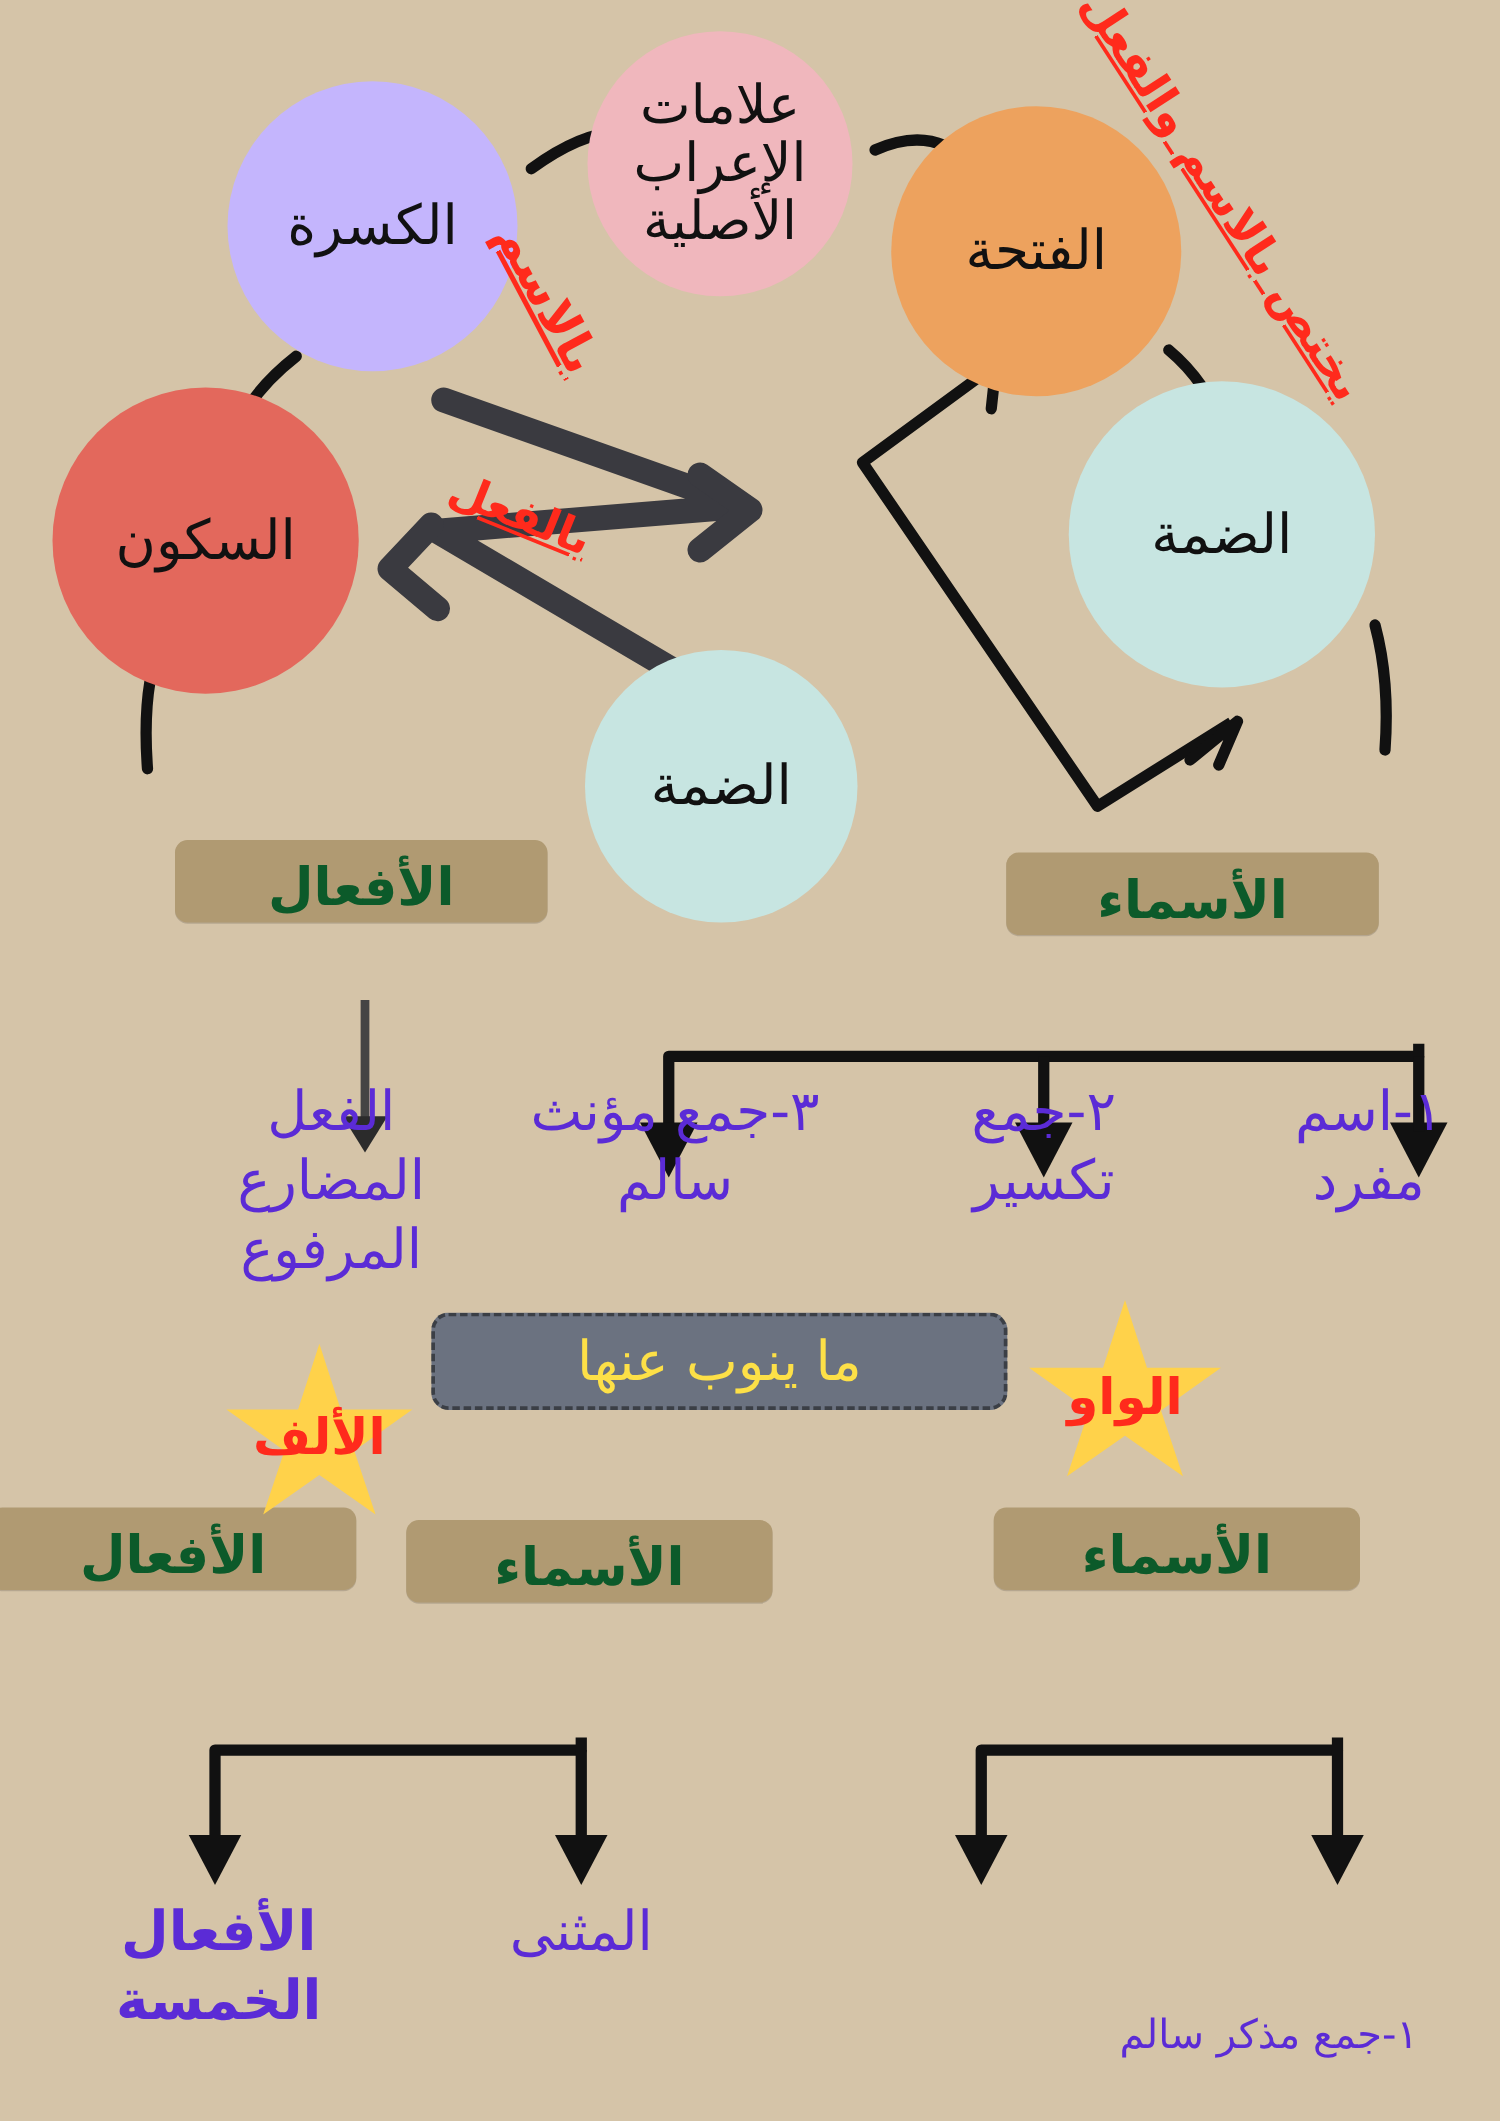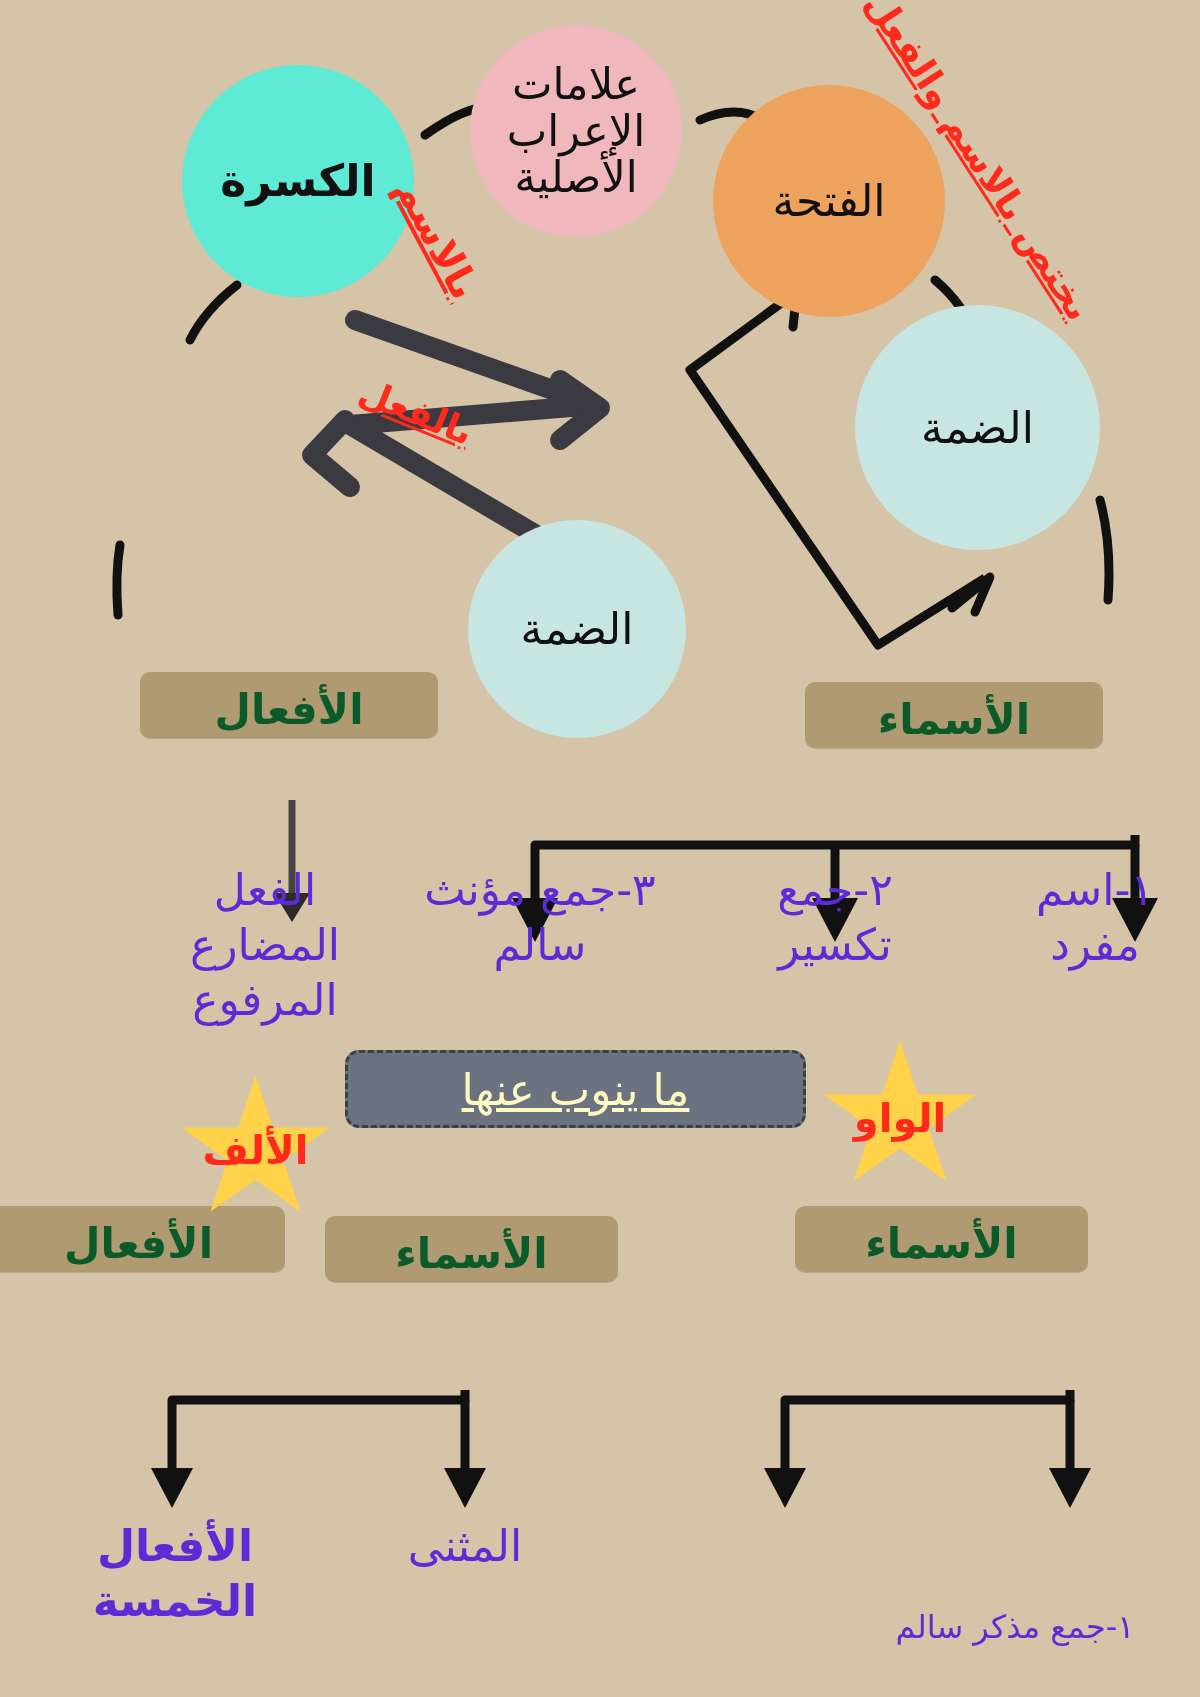--- a/index.html
+++ b/index.html
@@ -39,24 +39,23 @@
     position:absolute;color:#ff2a1c;font-weight:bold;
     text-decoration:underline;
     white-space:nowrap;
   }
 
   .pill{
     position:absolute;
     background:#6b7280;
     border:3px dashed #3b3f46;
     border-radius:14px;
-    color:#fef9c3;
+    color:#fde047;
     display:flex;align-items:center;justify-content:center;
     font-weight:500;
-    text-decoration:underline;
   }
 
   .star{
     position:absolute;
     display:flex;align-items:center;justify-content:center;
     color:#ff2a1c;font-weight:bold;
   }
   .star .starshape{
     position:absolute;inset:0;
     background:#ffd24a;
@@ -112,24 +111,27 @@
   </div>
 
   <div class="circle" style="left:713px;top:85px;width:232px;height:232px;background:#eda25e;font-size:44px;">
     <span>الفتحة</span>
   </div>
 
   <div class="circle" style="left:855px;top:305px;width:245px;height:245px;background:#c7e5e1;font-size:44px;">
     <span>الضمة</span>
   </div>
 
-  <div class="circle" style="left:182px;top:65px;width:232px;height:232px;background:#5eead4;font-size:44px;font-weight:bold;">
+  <div class="circle" style="left:182px;top:65px;width:232px;height:232px;background:#c4b5fd;font-size:44px;">
     <span>الكسرة</span>
   </div>
 
+  <div class="circle" style="left:42px;top:310px;width:245px;height:245px;background:#e3685c;font-size:44px;">
+    <span>السكون</span>
+  </div>
 
   <div class="circle" style="left:468px;top:520px;width:218px;height:218px;background:#c7e5e1;font-size:44px;">
     <span>الضمة</span>
   </div>
 
   <div class="redlabel" style="left:358px;top:285px;font-size:40px;transform:rotate(62deg);transform-origin:right top;">بالاسم</div>
 
   <div class="redlabel" style="left:360px;top:415px;font-size:36px;transform:rotate(22deg);transform-origin:right top;">بالفعل</div>
 
   <div class="redlabel" style="left:718px;top:305px;font-size:37px;transform:rotate(57deg);transform-origin:right top;">يختص بالاسم والفعل</div>

